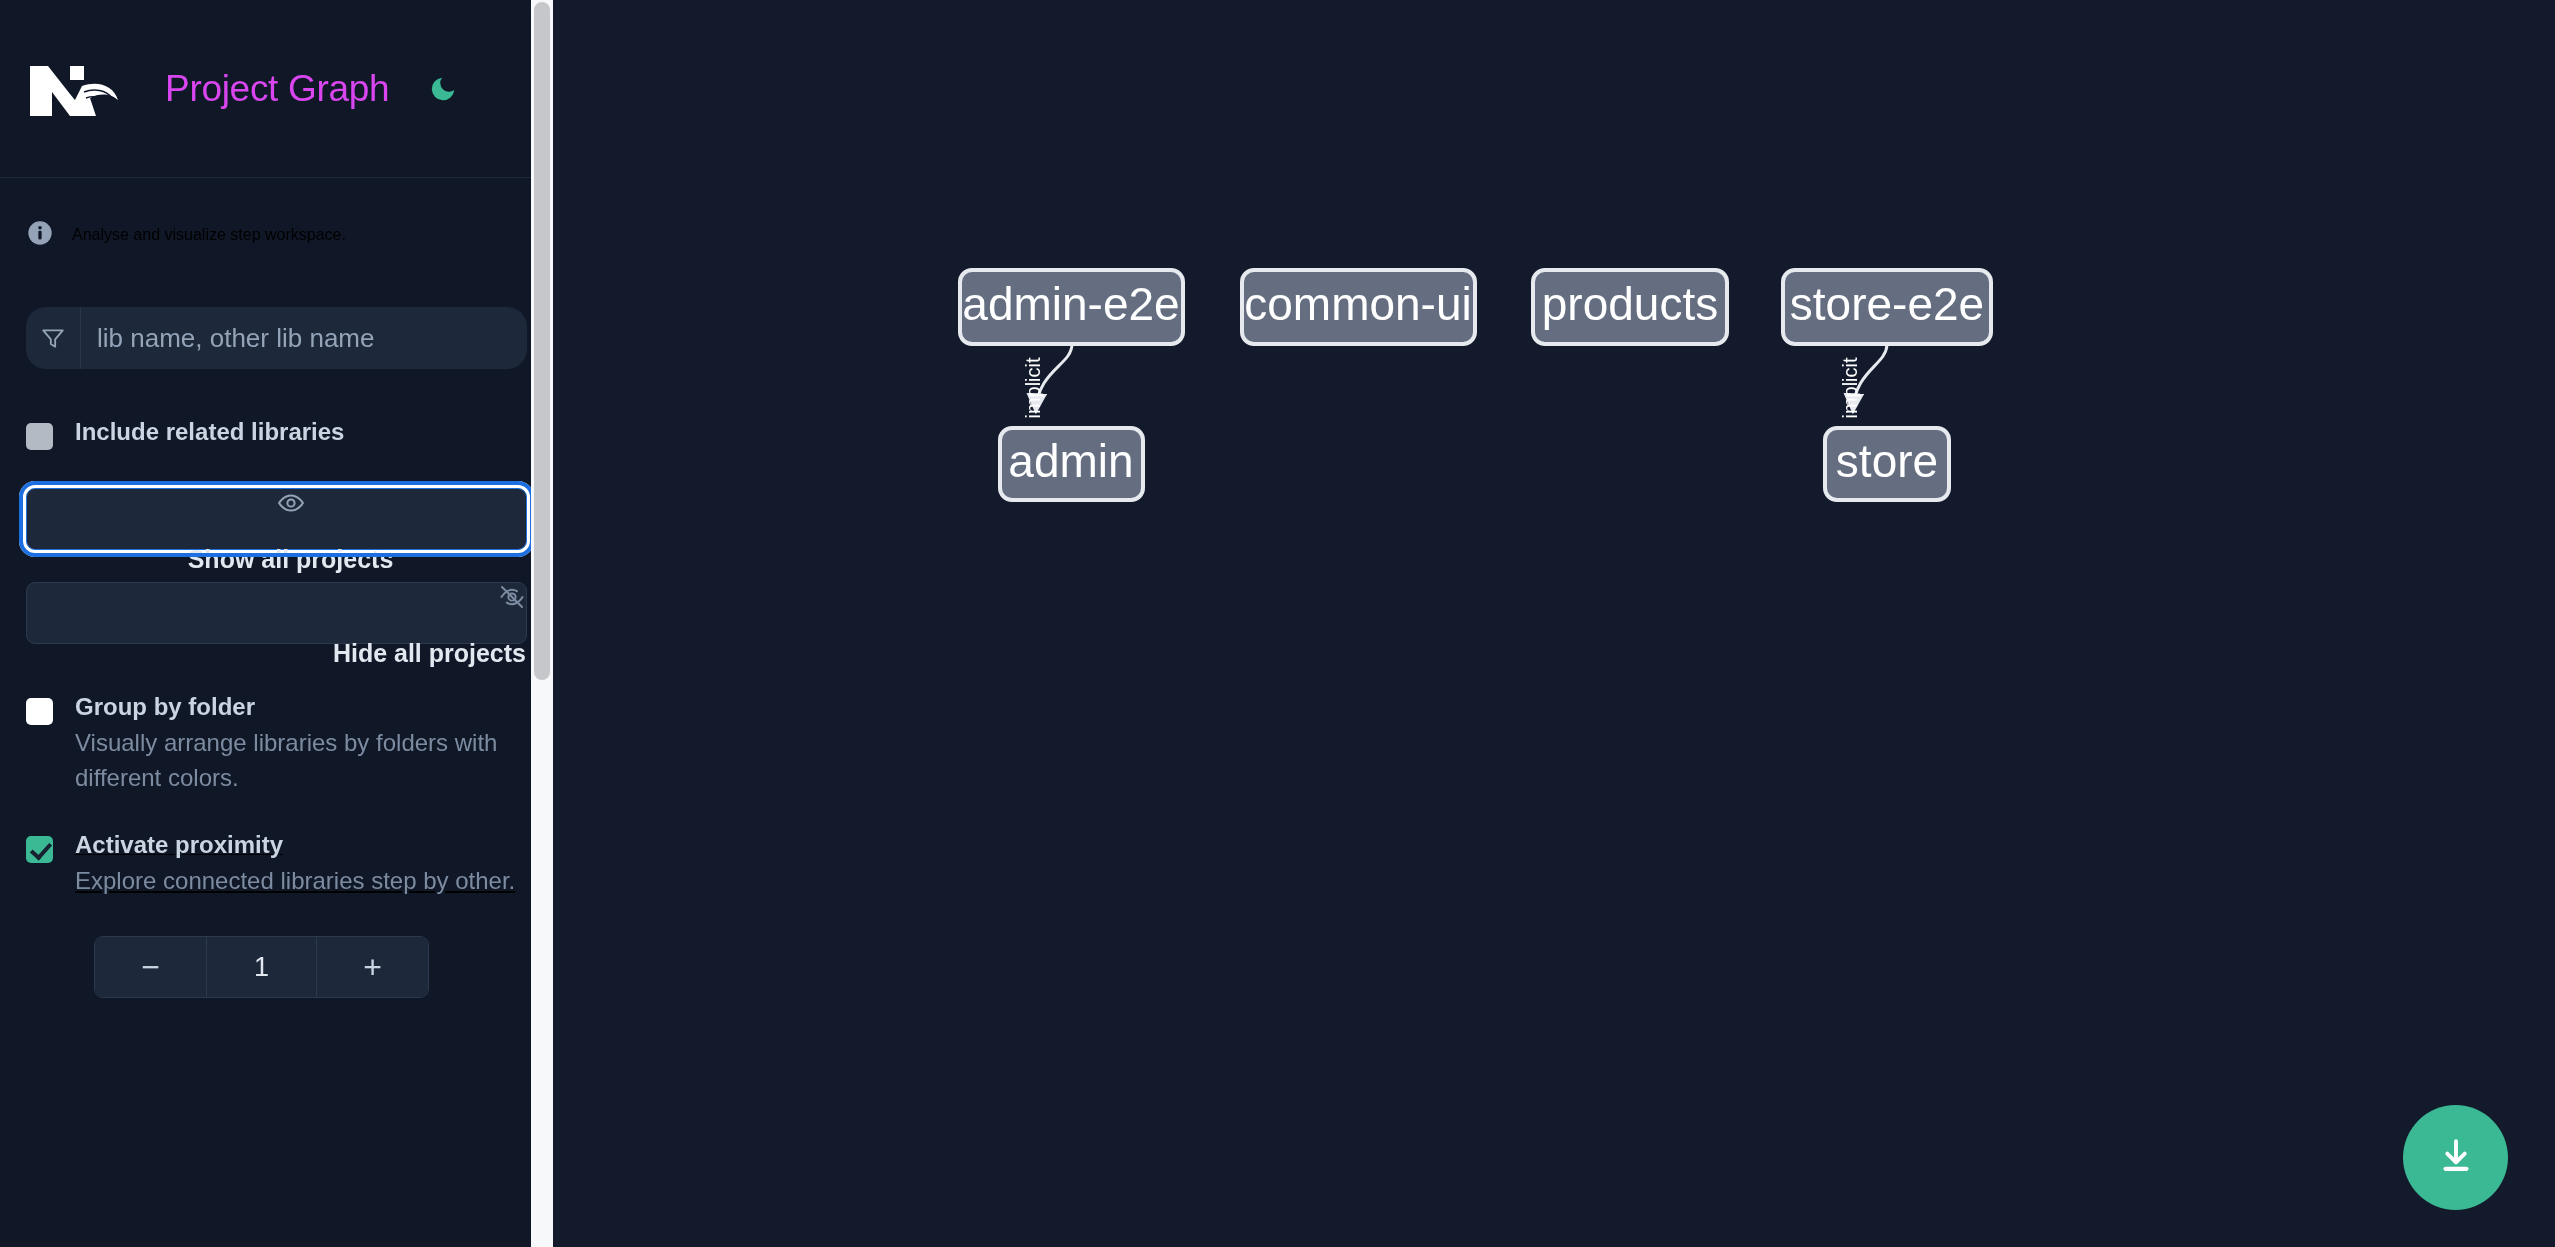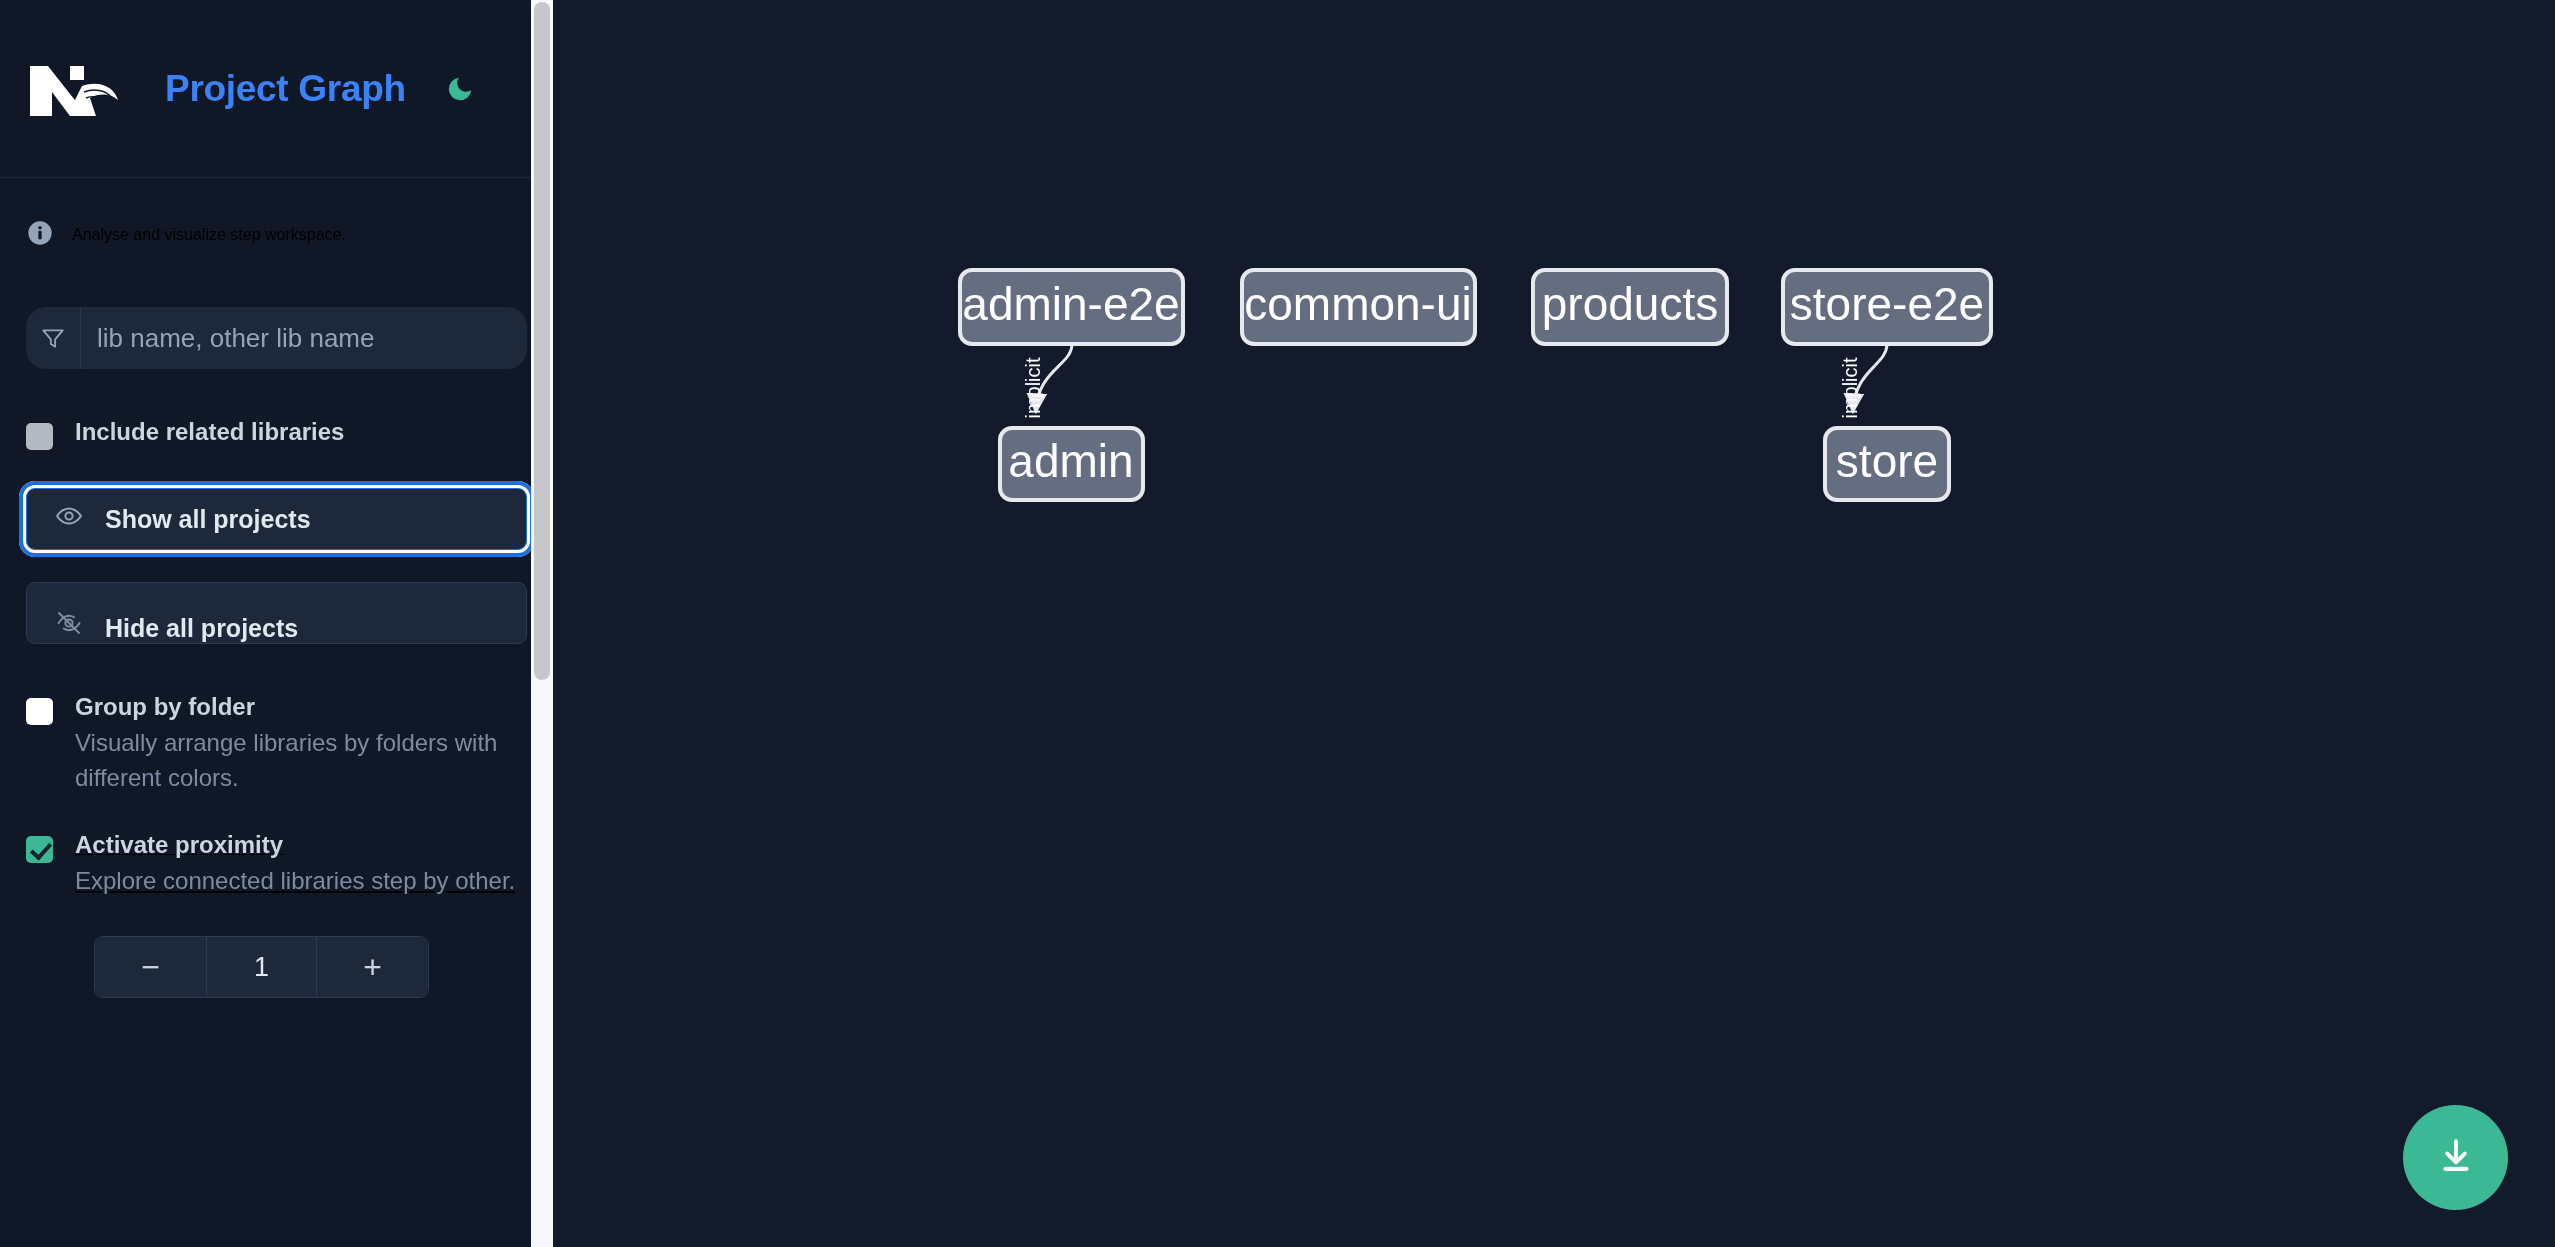--- a/index.html
+++ b/index.html
@@ -20,21 +20,21 @@
     overflow: hidden;
   }
   .sb-header {
     height: 178px;
     display: flex; align-items: center;
     padding-left: 26px;
     border-bottom: 1px solid #1e293b;
   }
   .nx-logo { width: 97px; height: 62px; flex: 0 0 auto; }
   .app-title {
-    font-size: 37px; font-weight: 700; color: #3b82f6;
+    font-size: 37px; font-weight: 400; color: #d946ef;
     margin-left: 42px; letter-spacing: -0.3px; white-space: nowrap;
   }
   .moon-btn {
     margin-left: 32px; width: 44px; height: 44px;
     display: flex; align-items: center; justify-content: center;
     cursor: pointer; background: none; border: none;
   }
 
   .sb-body { padding: 0 26px; }
 
@@ -97,20 +97,21 @@
   .pbtn {
     width: 501px; height: 62px;
     background: #1d283a;
     border: 1px solid #2b3a50;
     border-radius: 9px;
     display: flex; align-items: center;
     padding-left: 28px; gap: 22px;
     color: #e2e8f0; font-size: 25px; font-weight: 700;
     cursor: pointer;
     font-family: "Liberation Sans", sans-serif;
+    flex-direction: column;
   }
   .pbtn.focused {
     outline: 4px solid #1b6fe0;
     outline-offset: 3px;
     border-color: #1b6fe0;
     box-shadow: 0 0 0 7px #ffffff;
   }
   .pbtn + .pbtn { margin-top: 32px; align-items: flex-end; }
 
   .stepper {

